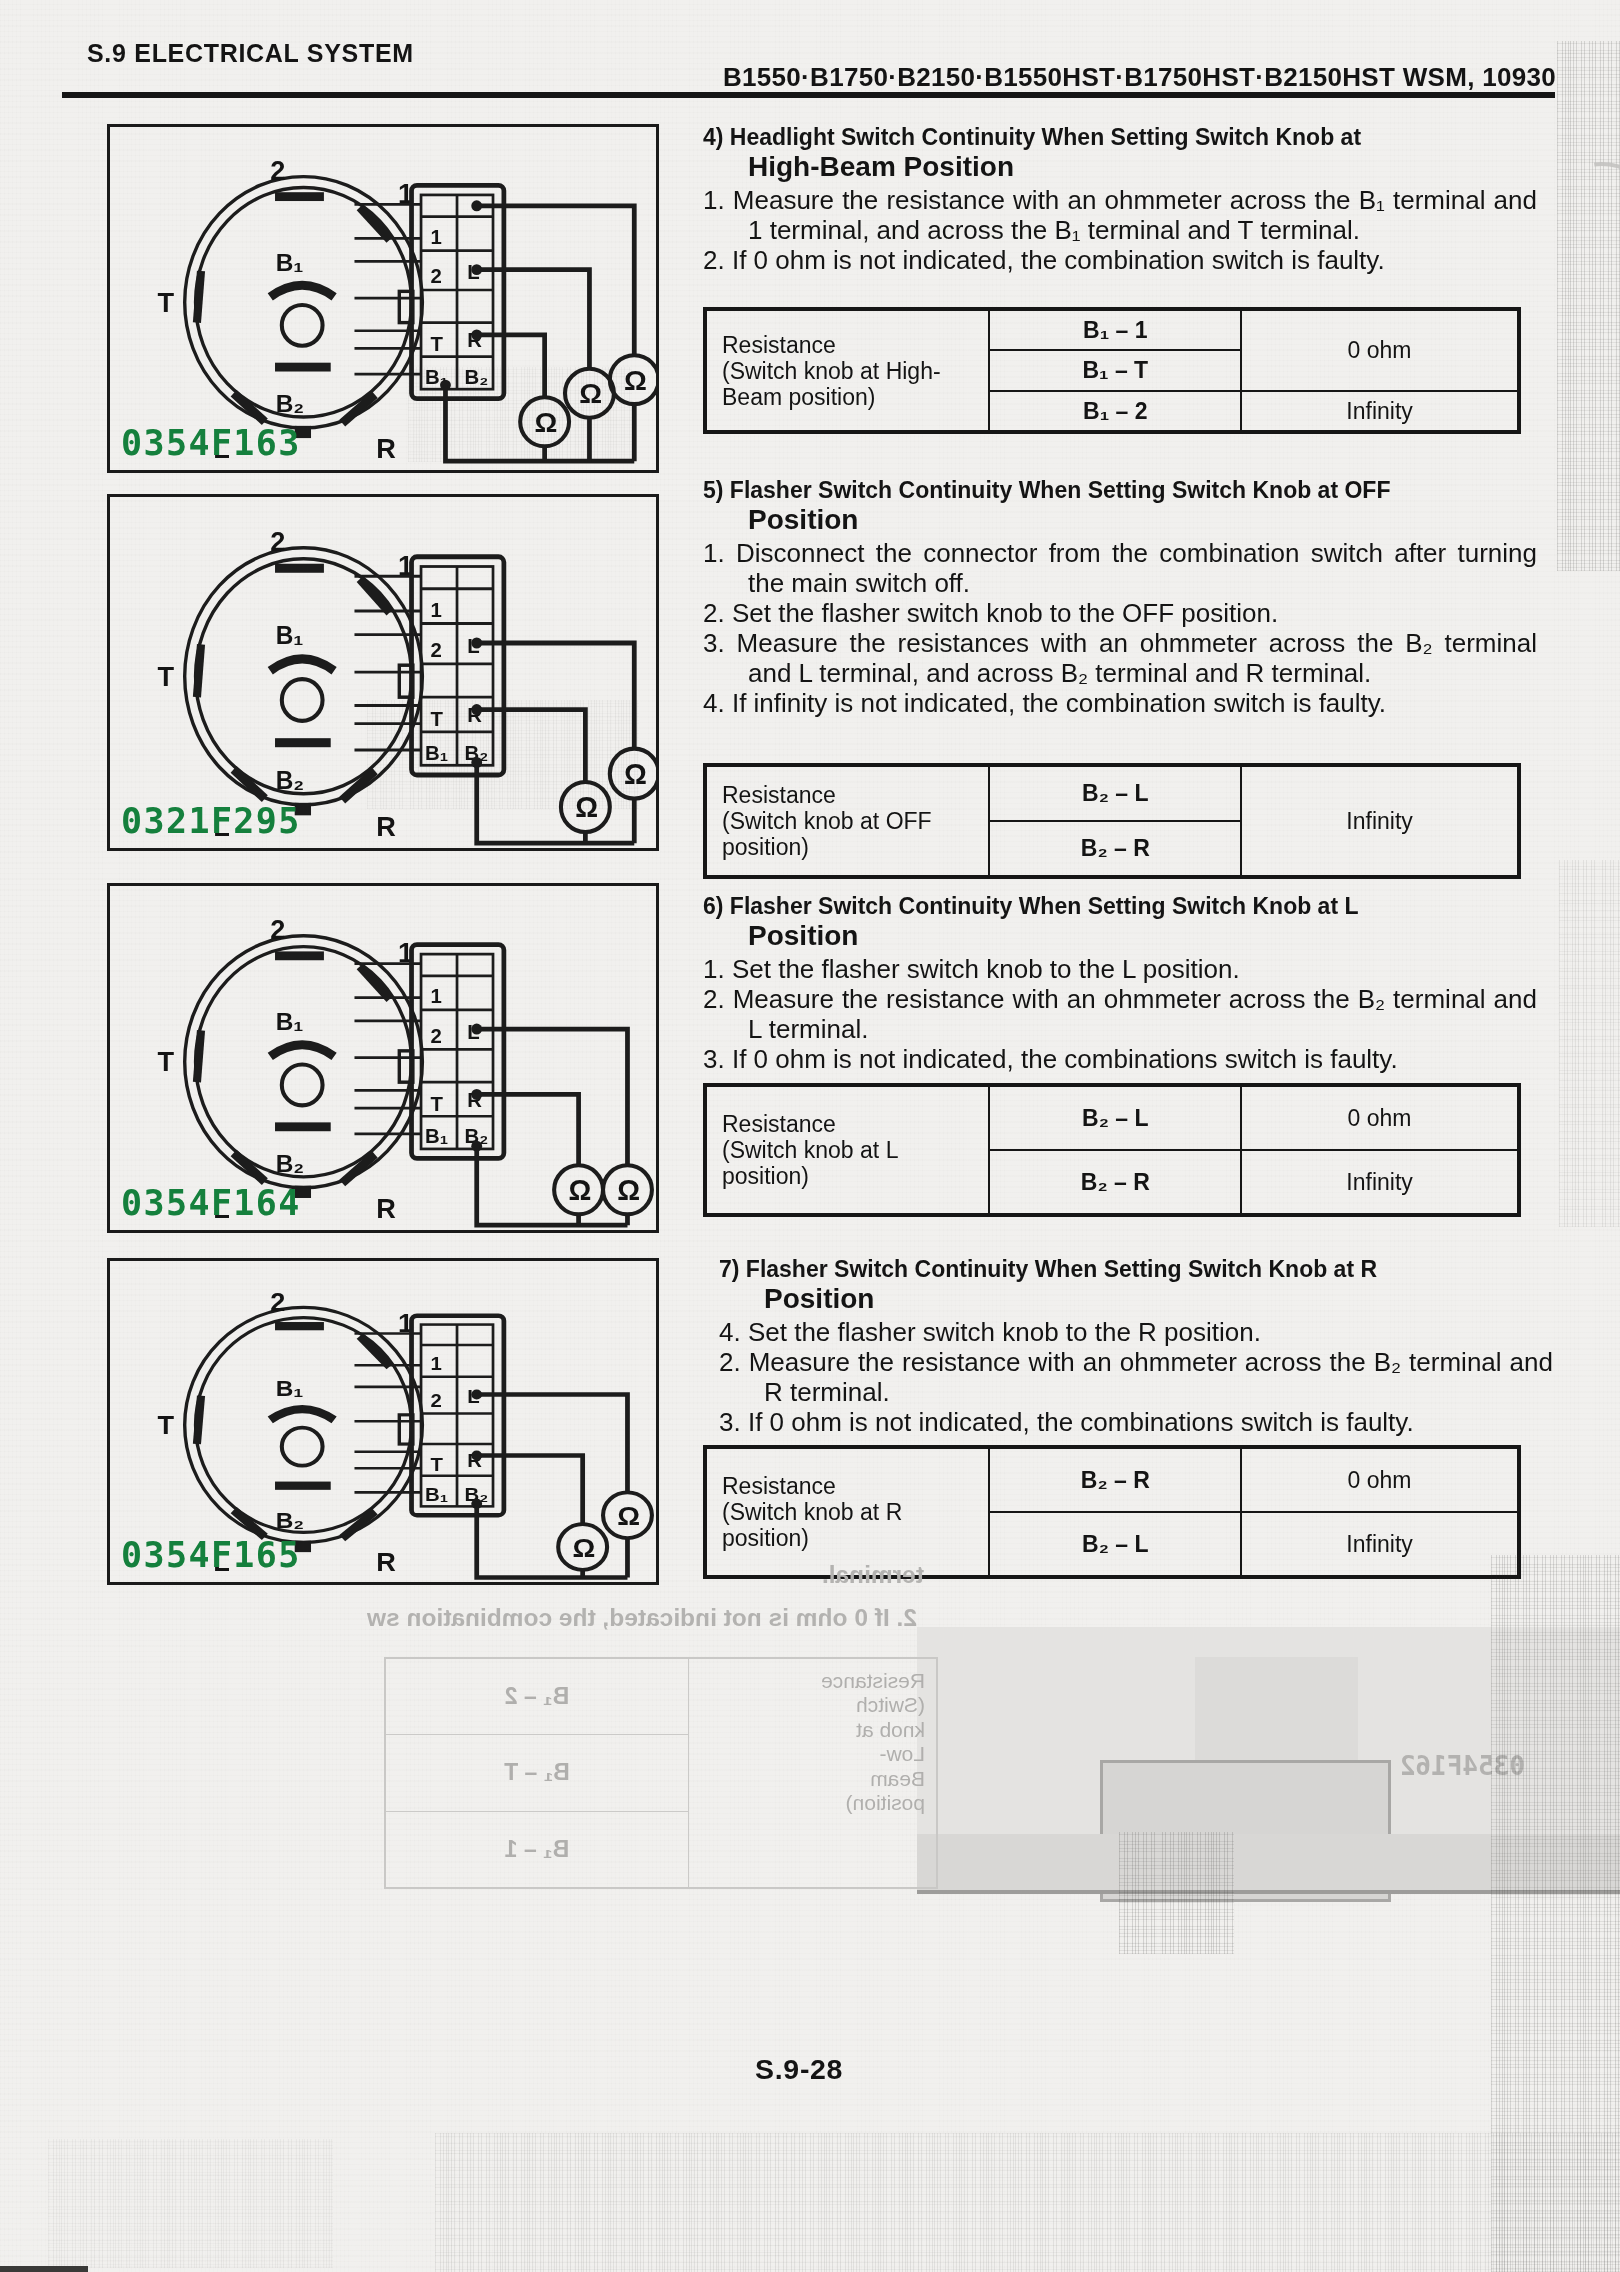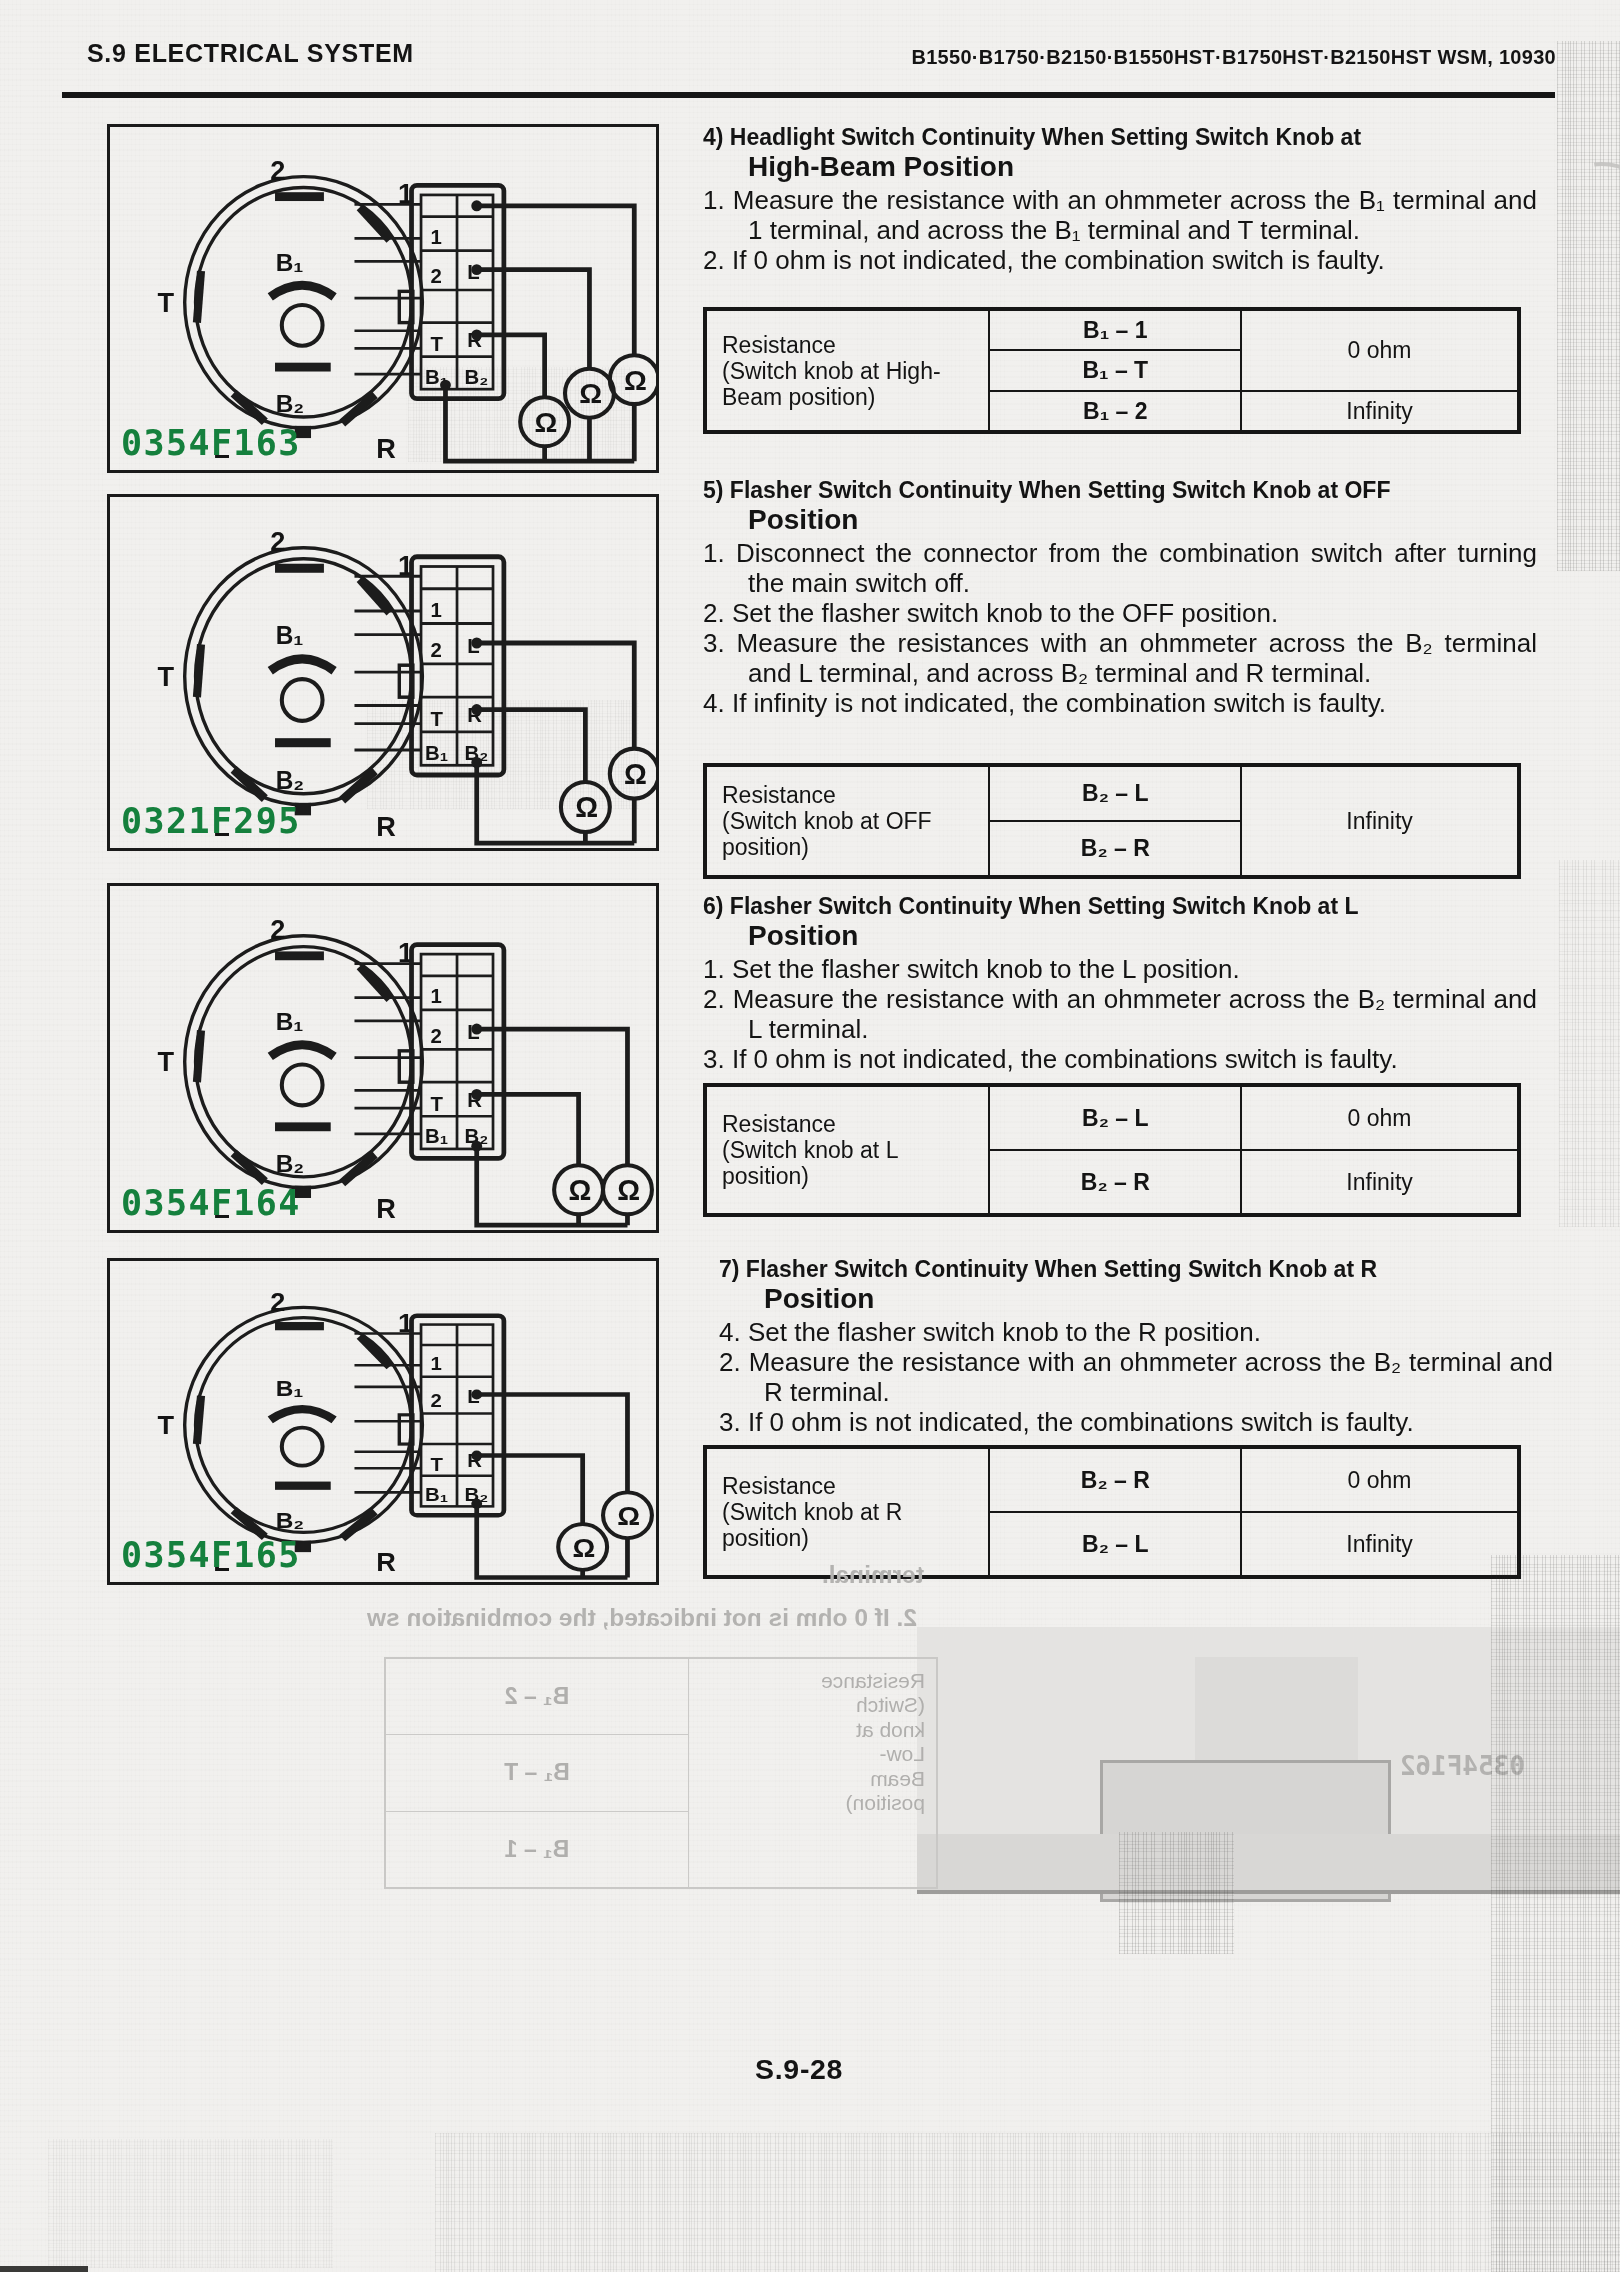--- a/index.html
+++ b/index.html
@@ -11,21 +11,21 @@
       repeating-linear-gradient(90deg, rgba(110,110,105,.04) 0 0.7px, transparent 0.7px 4.1px);}
   .hatch{position:absolute;pointer-events:none;
     background-image:
       repeating-linear-gradient(90deg, rgba(40,40,38,.18) 0 0.7px, transparent 0.7px 2.7px),
       repeating-linear-gradient(0deg, rgba(40,40,38,.10) 0 0.7px, transparent 0.7px 3.4px);}
   .hatch.light{opacity:.45;}
   .hatch.xlight{opacity:.25;}
 
   
   .hdr-left{position:absolute;left:87px;top:39px;font-size:25px;font-weight:bold;letter-spacing:0.7px;}
-  .hdr-right{position:absolute;right:65px;top:46px;font-size:20px;font-weight:bold;letter-spacing:0.3px;}
+  .hdr-right{position:absolute;right:65px;top:62px;font-size:26px;font-weight:bold;letter-spacing:0.3px;}
   .hdr-rule{position:absolute;left:62px;top:92px;width:1493px;height:6.1px;background:#151515;}
 
   
   .figbox{position:absolute;left:107px;width:546px;border:3.4px solid #1a1a1a;background:transparent;}
   .figbox svg{position:absolute;inset:0;width:100%;height:100%;}
   .figcode{position:absolute;left:11px;bottom:6.8px;font-family:"DejaVu Sans Mono",monospace;
            font-weight:bold;font-size:35px;letter-spacing:1.4px;color:#15803d;}
 
   
   .section{position:absolute;left:703px;width:834px;}

